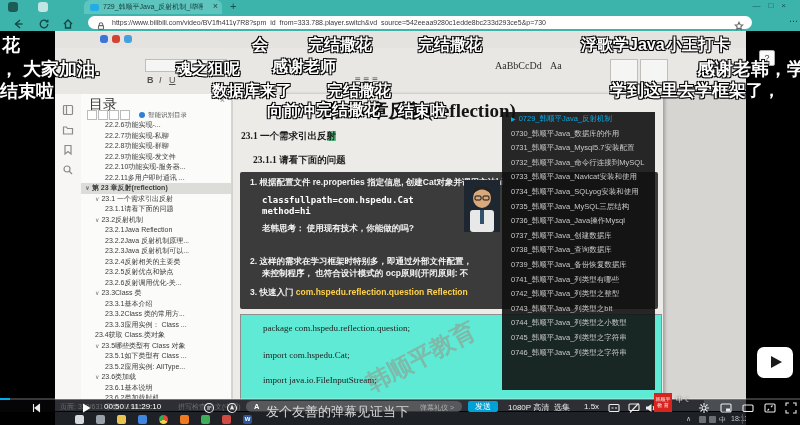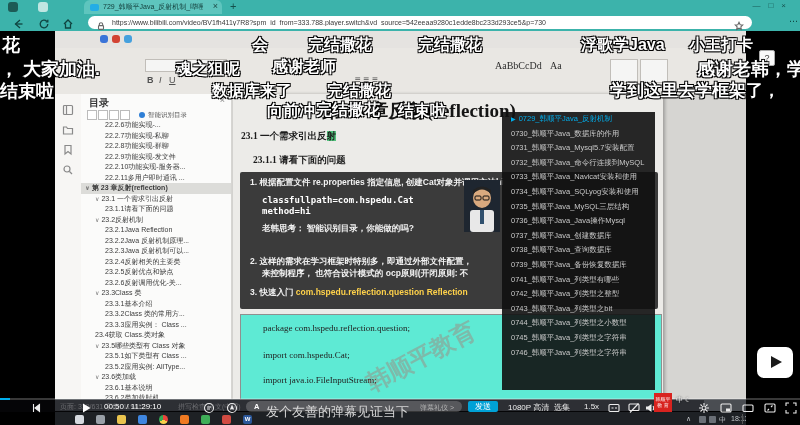--- a/index.html
+++ b/index.html
@@ -27,21 +27,21 @@
   #video{position:absolute;left:55px;top:0;width:691px;height:394px;background:#9b9a97;z-index:1;overflow:hidden;}
   
   #word-titlebar{position:absolute;left:0;top:0;width:691px;height:17px;background:#e5e3e0;}
   #word-ribbon{position:absolute;left:0;top:17px;width:691px;height:46px;background:#f2f0ec;
                border-bottom:1px solid #cfccc6;opacity:.9;}
   .rbox{position:absolute;border:1px solid #c6c3bd;background:#fff;}
   .rtxt{position:absolute;color:#4a4a4a;}
   #nav-strip{position:absolute;left:0;top:63px;width:26px;height:317px;background:#f7f6f4;border-right:1px solid #dcd9d4;}
   #nav-strip svg{position:absolute;left:7px;stroke:#8a8a8a;fill:none;stroke-width:1.2;}
   #nav-pane{position:absolute;left:26px;top:63px;width:150px;height:317px;background:#fbfbfa;border-right:1px solid #d8d5d0;overflow:hidden;}
-  #np-title{position:absolute;left:8px;top:2px;font-size:10px;font-weight:bold;color:#333;}
+  #np-title{position:absolute;left:8px;top:2px;font-size:14px;font-weight:normal;color:#333;}
   #np-close{position:absolute;right:6px;top:1px;font-size:9px;color:#888;}
   .np-btn{position:absolute;top:16px;width:8px;height:8px;border:1px solid #bbb;background:#fff;}
   #np-dot{position:absolute;left:58px;top:18px;width:6px;height:6px;border-radius:50%;background:#2f7fd6;}
   #np-smart{position:absolute;left:67px;top:17px;font-size:6.5px;color:#555;}
   #toc-list{position:absolute;left:0;top:26px;width:150px;height:291px;overflow:hidden;}
   .toc-row{height:10.5px;line-height:10.5px;font-size:7px;color:#3b3b3b;white-space:nowrap;overflow:hidden;}
   .toc-row.active{background:#dcdcd9;font-weight:bold;}
   .chev{font-size:6px;color:#777;margin-right:2px;}
   #doc-area{position:absolute;left:176px;top:63px;width:515px;height:317px;background:#d6d5d2;}
   #page{position:absolute;left:2px;top:0;width:430px;height:317px;background:#ecebe8;box-shadow:2px 0 3px rgba(0,0,0,.25);
@@ -234,21 +234,21 @@
       <div id="doc-area">
         <div id="page">
           <div id="doc-heading">第 23 章反射(reflection)</div>
           <div id="doc-h2"><span>23.1 一个需求引出反</span><span class="hl">射</span></div>
           <div id="doc-h3">23.1.1 请看下面的问题</div>
 
           <div id="dark-block">
             <span class="blk" style="left:10px;top:5px;">1.  根据配置文件 re.properties 指定信息, 创建Cat对象并调用方法hi</span>
             <span class="blkcode" style="left:22px;top:23px;">classfullpath=com.hspedu.Cat</span>
             <span class="blkcode" style="left:22px;top:34px;">method=hi</span>
-            <span class="blk" style="left:22px;top:51px;">老韩思考：  智能识别目录，你能做的吗?</span>
+            <span class="blk" style="left:22px;top:51px;">老韩思考：  使用现有技术，你能做的吗?</span>
             <svg id="avatar" viewBox="0 0 36 52">
               <rect x="0" y="0" width="36" height="52" fill="#1e2630"></rect>
               <ellipse cx="18" cy="18" rx="9" ry="10" fill="#d9a97e"></ellipse>
               <path d="M9 14 q9 -9 18 0 l0 -4 q-9 -7 -18 0 z" fill="#222"></path>
               <rect x="11" y="16" width="6" height="4" rx="1" fill="none" stroke="#111" stroke-width="1"></rect>
               <rect x="19" y="16" width="6" height="4" rx="1" fill="none" stroke="#111" stroke-width="1"></rect>
               <rect x="6" y="30" width="24" height="22" rx="3" fill="#e8e8e8"></rect>
               <rect x="16" y="30" width="4" height="14" fill="#30506e"></rect>
             </svg>
             <span class="blk" style="left:10px;top:84px;">2.  这样的需求在学习框架时特别多，即通过外部文件配置，</span>
@@ -290,21 +290,21 @@
         <span class="tray" style="left:687px;width:1px;height:10px;background:#555;top:2px;"></span>
       </div>
     </div>
 
     <div id="danmaku-layer">
         <span class="dm" style="left: 2px; top: 2px; font-size: 18px;">花</span>
         <span class="dm" style="left: 252px; top: 4px;">会</span>
         <span class="dm" style="left: 308px; top: 4px;">完结撒花</span>
         <span class="dm" style="left: 418px; top: 4px;">完结撒花</span>
         <span class="dm" style="left: 581px; top: 4px;">浮歌学Java</span>
-        <span class="dm" style="left: 666px; top: 4px; padding-left: 23px;">小王打卡</span>
+        <span class="dm" style="left: 666px; top: 4px;">小王打卡</span>
         <span class="dm" style="left: 0px; top: 26px; font-size: 18px;">， 大家加油.</span>
         <span class="dm" style="left: 176px; top: 28px;">魂之狙呢</span>
         <span class="dm" style="left: 272px; top: 26px;">感谢老师</span>
         <span class="dm" style="left: 697px; top: 26px; font-size: 18px;">感谢老韩，学</span>
         <span class="dm" style="left: 0px; top: 48px; font-size: 18px;">结束啦</span>
         <span class="dm" style="left: 212px; top: 50px;">数据库来了</span>
         <span class="dm" style="left: 327px; top: 50px;">完结撒花</span>
         <span class="dm" style="left: 610px; top: 48px; font-size: 17px;">学到这里去学框架了，</span>
         <span class="dm" style="left: 242px; top: 70px; margin-left: 25px;">向前冲</span>
         <span class="dm" style="left: 316px; top: 69px;">完结撒花</span>

